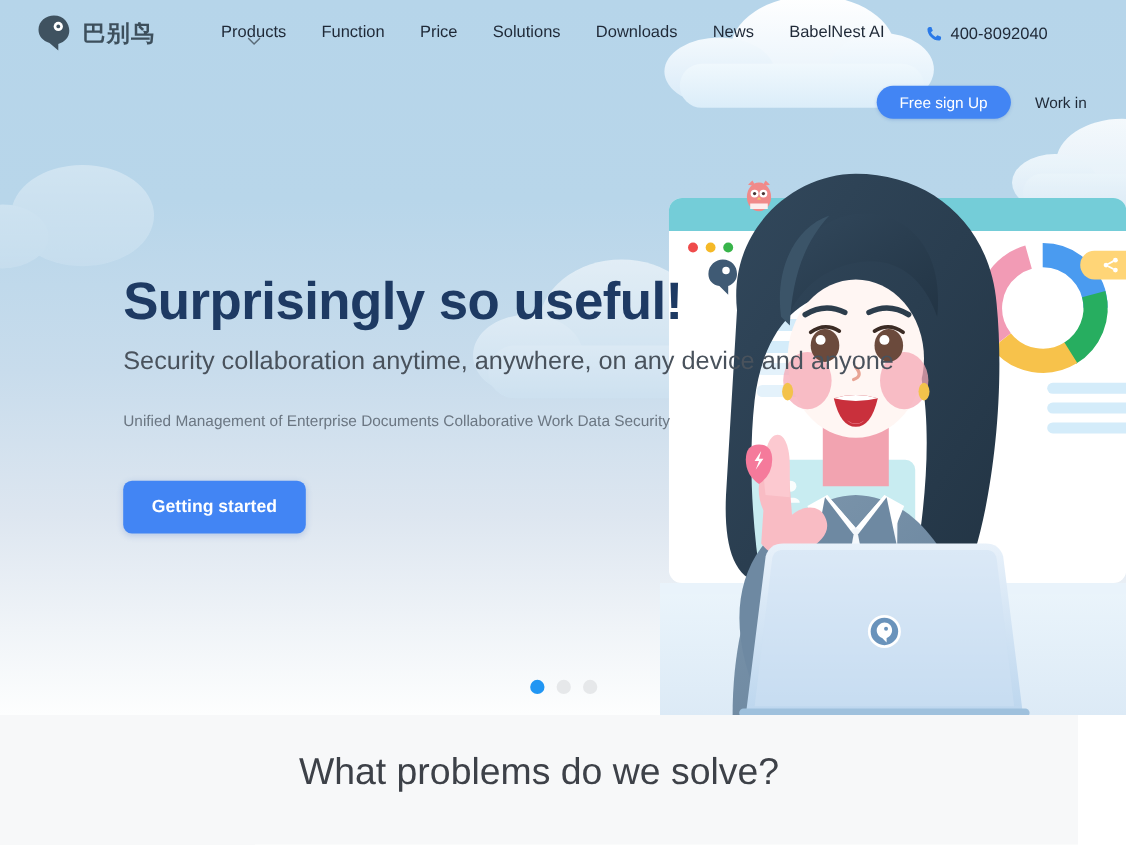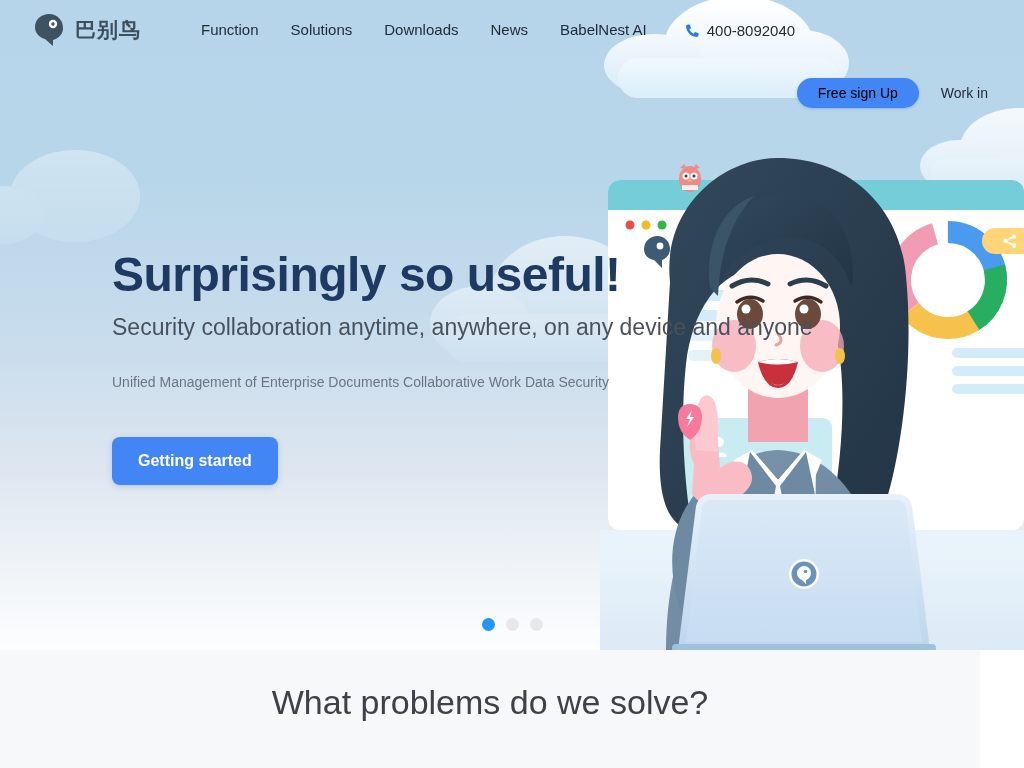--- a/index.html
+++ b/index.html
@@ -71,21 +71,21 @@
     margin-left:22px; font-size:15px; color:#1f2937; cursor:pointer; white-space:nowrap;
   }
   .phone-ico { width:15px; height:15px; display:block; }
 
   
   .auth-row {
     position:absolute; right:36px; top:78px;
     display:flex; align-items:center; gap:22px; z-index:45;
   }
   .btn-signup {
-    background:#4285f4; color:#000000; font-size:14px;
+    background:#4285f4; color:#ffffff; font-size:14px;
     border:none; border-radius:16px; padding:7px 21px; cursor:pointer;
     font-family:"Liberation Sans", sans-serif;
     box-shadow:0 1px 3px rgba(45,95,190,.25);
   }
   .link-signin { font-size:14px; color:#1f2937; cursor:pointer; }
 
   
   .hero-copy { position:absolute; left:112px; top:214px; z-index:30; width:800px; }
   .hero-title {
     font-size:48px; font-weight:bold; color:#1e3a63; line-height:1.12;
@@ -329,21 +329,28 @@
         <svg class="brand-mark" viewBox="0 0 34 34" xmlns="http://www.w3.org/2000/svg">
           <path d="M3 14 C3 6 10 1 17 1 C26 1 31 8 31 15 C31 21 27 25 21 27 L21 33 L13 26 C7 24 3 20 3 14 Z" fill="#3f5260"></path>
           <circle cx="21" cy="11" r="4.2" fill="#ffffff"></circle>
           <circle cx="21" cy="11" r="1.7" fill="#3f5260"></circle>
         </svg>
       </span>
       <span class="brand-name">巴别鸟</span>
     </div>
 
     <div class="nav-links">
+      <div class="nav-item">
+        <span>Products</span>
+        <svg class="chev" viewBox="0 0 12 8" xmlns="http://www.w3.org/2000/svg">
+          <path d="M1 1 L6 6 L11 1" stroke="#5a6b78" stroke-width="1.3" fill="none" stroke-linecap="round"></path>
+        </svg>
+      </div>
       <div class="nav-item"><span>Function</span></div>
+      <div class="nav-item"><span>Price</span></div>
       <div class="nav-item"><span>Solutions</span></div>
       <div class="nav-item"><span>Downloads</span></div>
       <div class="nav-item"><span>News</span></div>
       <div class="nav-item"><span>BabelNest AI</span></div>
 
       <div class="nav-phone">
         <svg class="phone-ico" viewBox="0 0 16 16" xmlns="http://www.w3.org/2000/svg">
           <path d="M3.2 1.6 C2.2 1.6 1.2 2.6 1.2 3.8 C1.2 9.4 6.6 14.8 12.2 14.8
                    C13.4 14.8 14.4 13.8 14.4 12.8 L14.4 11 L10.8 9.6 L9.2 11.4
                    C7.3 10.4 5.6 8.7 4.6 6.8 L6.4 5.2 L5 1.6 Z" fill="#2979e8"></path>

